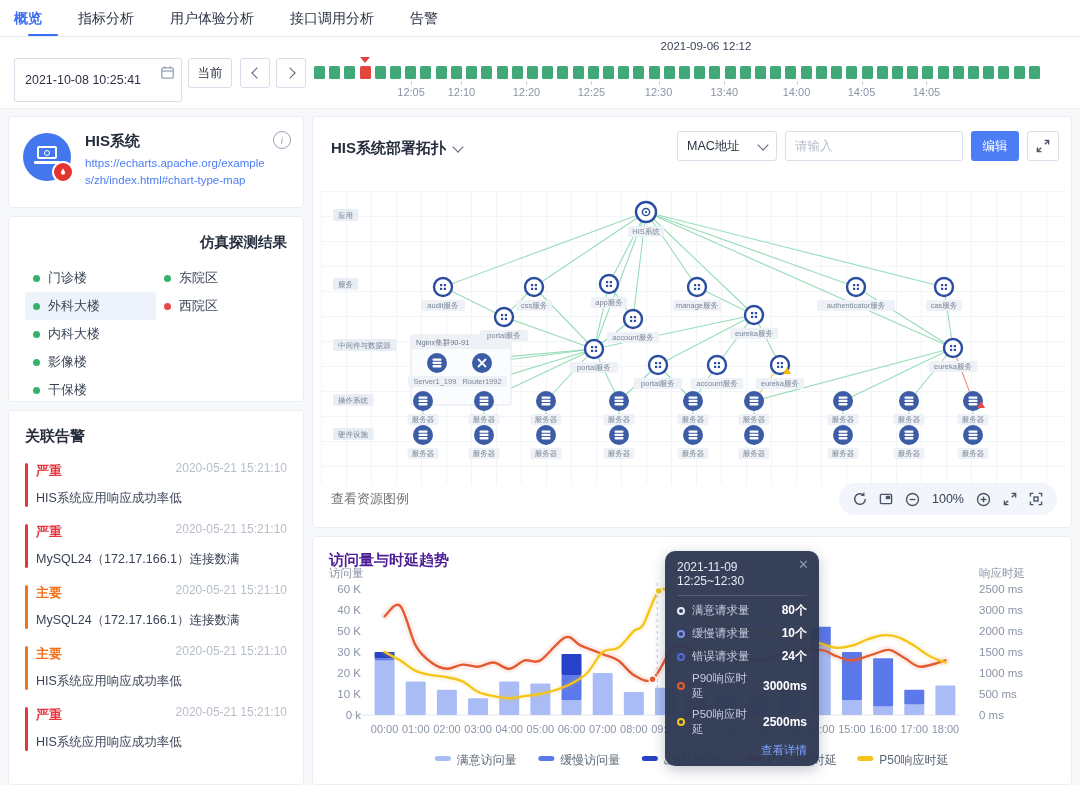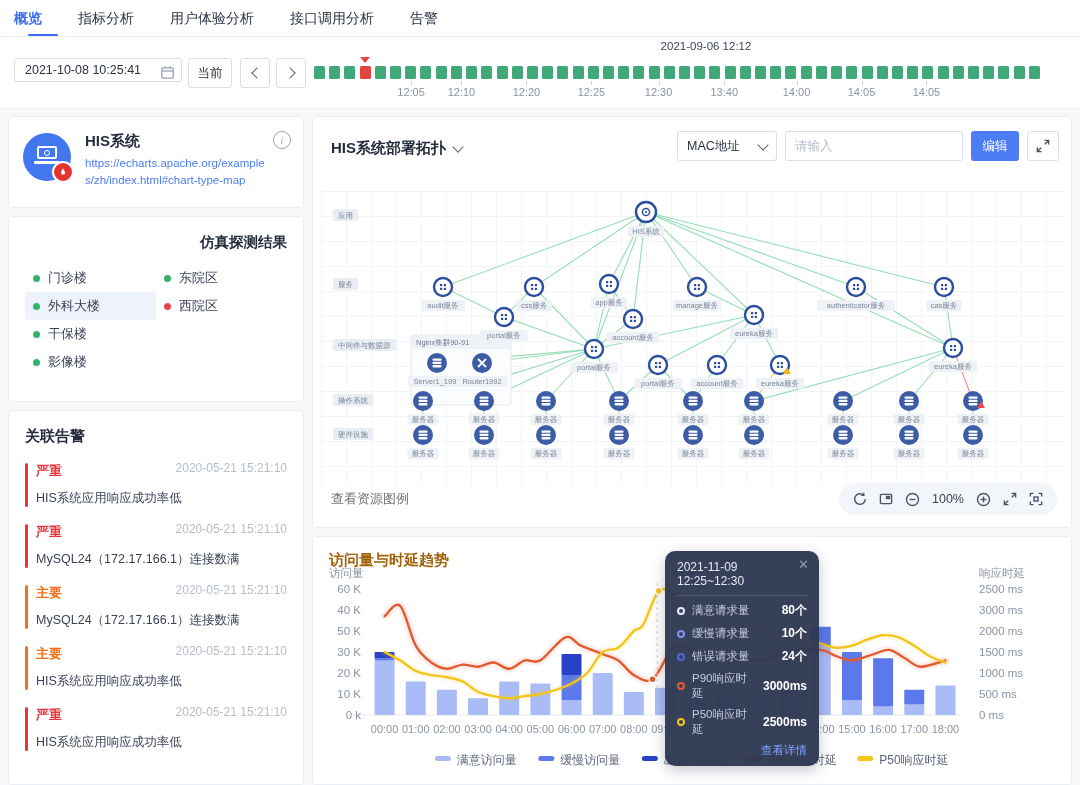--- a/index.html
+++ b/index.html
@@ -7,21 +7,21 @@
   .card{position:absolute;background:#fff;border:1px solid #eaeef4;border-radius:4px;box-sizing:border-box;}
 
   
   #header{position:absolute;left:0;top:0;width:1080px;height:108px;background:#fff;border-bottom:1px solid #eef1f5;}
   #tabs{display:flex;align-items:center;height:36px;padding-left:14px;border-bottom:1px solid #e8ecf2;}
   .tab{position:relative;padding:0 18px;font-size:14px;color:#2a3242;line-height:34px;cursor:pointer;white-space:nowrap;}
   .tab:first-child{padding-left:0;}
   .tab.active{color:#3d6ef2;font-weight:bold;}
   .tab.active::after{content:"";position:absolute;left:50%;transform:translateX(-50%);bottom:-1px;width:30px;height:2px;background:#3d6ef2;border-radius:1px;}
   .tab:first-child.active::after{left:14px;transform:none;}
-  #date-wrap{position:absolute;left:14px;top:58px;width:168px;height:24px;}
+  #date-wrap{position:absolute;left:14px;top:58px;width:168px;height:44px;}
   #date-input{width:100%;height:100%;box-sizing:border-box;border:1px solid #d8dee9;border-radius:3px;padding:0 26px 0 10px;font-size:12.5px;color:#2a3242;font-family:inherit;}
   #date-cal{position:absolute;right:7px;top:7px;}
   .hbtn{position:absolute;top:58px;height:30px;box-sizing:border-box;border:1px solid #d8dee9;border-radius:3px;background:#fff;display:flex;align-items:center;justify-content:center;font-size:12.5px;color:#2a3242;cursor:pointer;}
   #btn-current{left:188px;width:44px;}
   #btn-prev{left:240px;width:30px;}
   #btn-next{left:276px;width:30px;}
   .chev{width:7px;height:7px;border-right:1.6px solid #5a6575;border-bottom:1.6px solid #5a6575;display:inline-block;}
   .chev.left{transform:rotate(135deg);margin-left:3px;}
   .chev.right{transform:rotate(-45deg);margin-right:3px;}
   .chev.down{transform:rotate(45deg);margin-top:-3px;}
@@ -75,21 +75,21 @@
     background-image:linear-gradient(#f1f4f8 1px,transparent 1px),linear-gradient(90deg,#f1f4f8 1px,transparent 1px);
     background-size:25px 25px;}
   #topo-footer{position:absolute;left:18px;right:14px;bottom:12px;display:flex;justify-content:space-between;align-items:center;}
   #topo-legend-link{font-size:13px;color:#737373;cursor:pointer;}
   #topo-pill{display:flex;align-items:center;gap:12px;background:#f2f5f9;border-radius:16px;height:32px;padding:0 14px;}
   .pill-icon{display:flex;align-items:center;cursor:pointer;}
   #zoom-pct{font-size:12.5px;color:#3a4356;}
 
   
   #card-chart{left:312px;top:536px;width:760px;height:249px;}
-  #chart-title{position:absolute;left:16px;top:14px;font-size:15px;font-weight:bold;color:#a16207;z-index:2;}
+  #chart-title{position:absolute;left:16px;top:14px;font-size:15px;font-weight:bold;color:#4c1d95;z-index:2;}
   #chart-svg{position:absolute;left:0;top:0;}
   #chart-tip{position:absolute;left:352px;top:14px;width:154px;background:rgba(47,56,82,0.96);border-radius:10px;padding:9px 12px 8px;box-sizing:border-box;z-index:5;box-shadow:0 4px 14px rgba(20,30,60,.25);}
   #tip-title{font-size:12px;color:#e6eaf4;}
   #tip-close{position:absolute;right:10px;top:6px;color:#8e99b3;font-size:13px;cursor:pointer;}
   #tip-divider{border-top:1px solid rgba(255,255,255,.14);margin:7px 0 6px;}
   .tip-row{display:flex;align-items:center;gap:7px;margin:6px 0;}
   .tip-ring{width:8px;height:8px;border-radius:50%;box-sizing:border-box;border:2px solid #fff;flex:0 0 auto;}
   .tip-label{flex:1;font-size:11.5px;color:#c3cbdd;}
   .tip-value{font-size:12px;font-weight:bold;color:#fff;}
   #tip-link{text-align:right;font-size:11.5px;color:#7ca2ff;margin-top:4px;cursor:pointer;}
@@ -220,25 +220,29 @@
           <div class="probe-item">
             <span class="pdot" style="background: rgb(52, 178, 107);"></span>
             <span>门诊楼</span>
           </div>
           <div class="probe-item selected">
             <span class="pdot" style="background: rgb(52, 178, 107);"></span>
             <span>外科大楼</span>
           </div>
           <div class="probe-item">
             <span class="pdot" style="background: rgb(52, 178, 107);"></span>
-            <span>干保楼</span>
+            <span>内科大楼</span>
           </div>
           <div class="probe-item">
             <span class="pdot" style="background: rgb(52, 178, 107);"></span>
             <span>影像楼</span>
+          </div>
+          <div class="probe-item">
+            <span class="pdot" style="background: rgb(52, 178, 107);"></span>
+            <span>干保楼</span>
           </div>
         </div>
         <div class="probe-col">
           <div class="probe-item">
             <span class="pdot" style="background: rgb(52, 178, 107);"></span>
             <span>东院区</span>
           </div>
           <div class="probe-item">
             <span class="pdot" style="background: rgb(229, 72, 77);"></span>
             <span>西院区</span>

